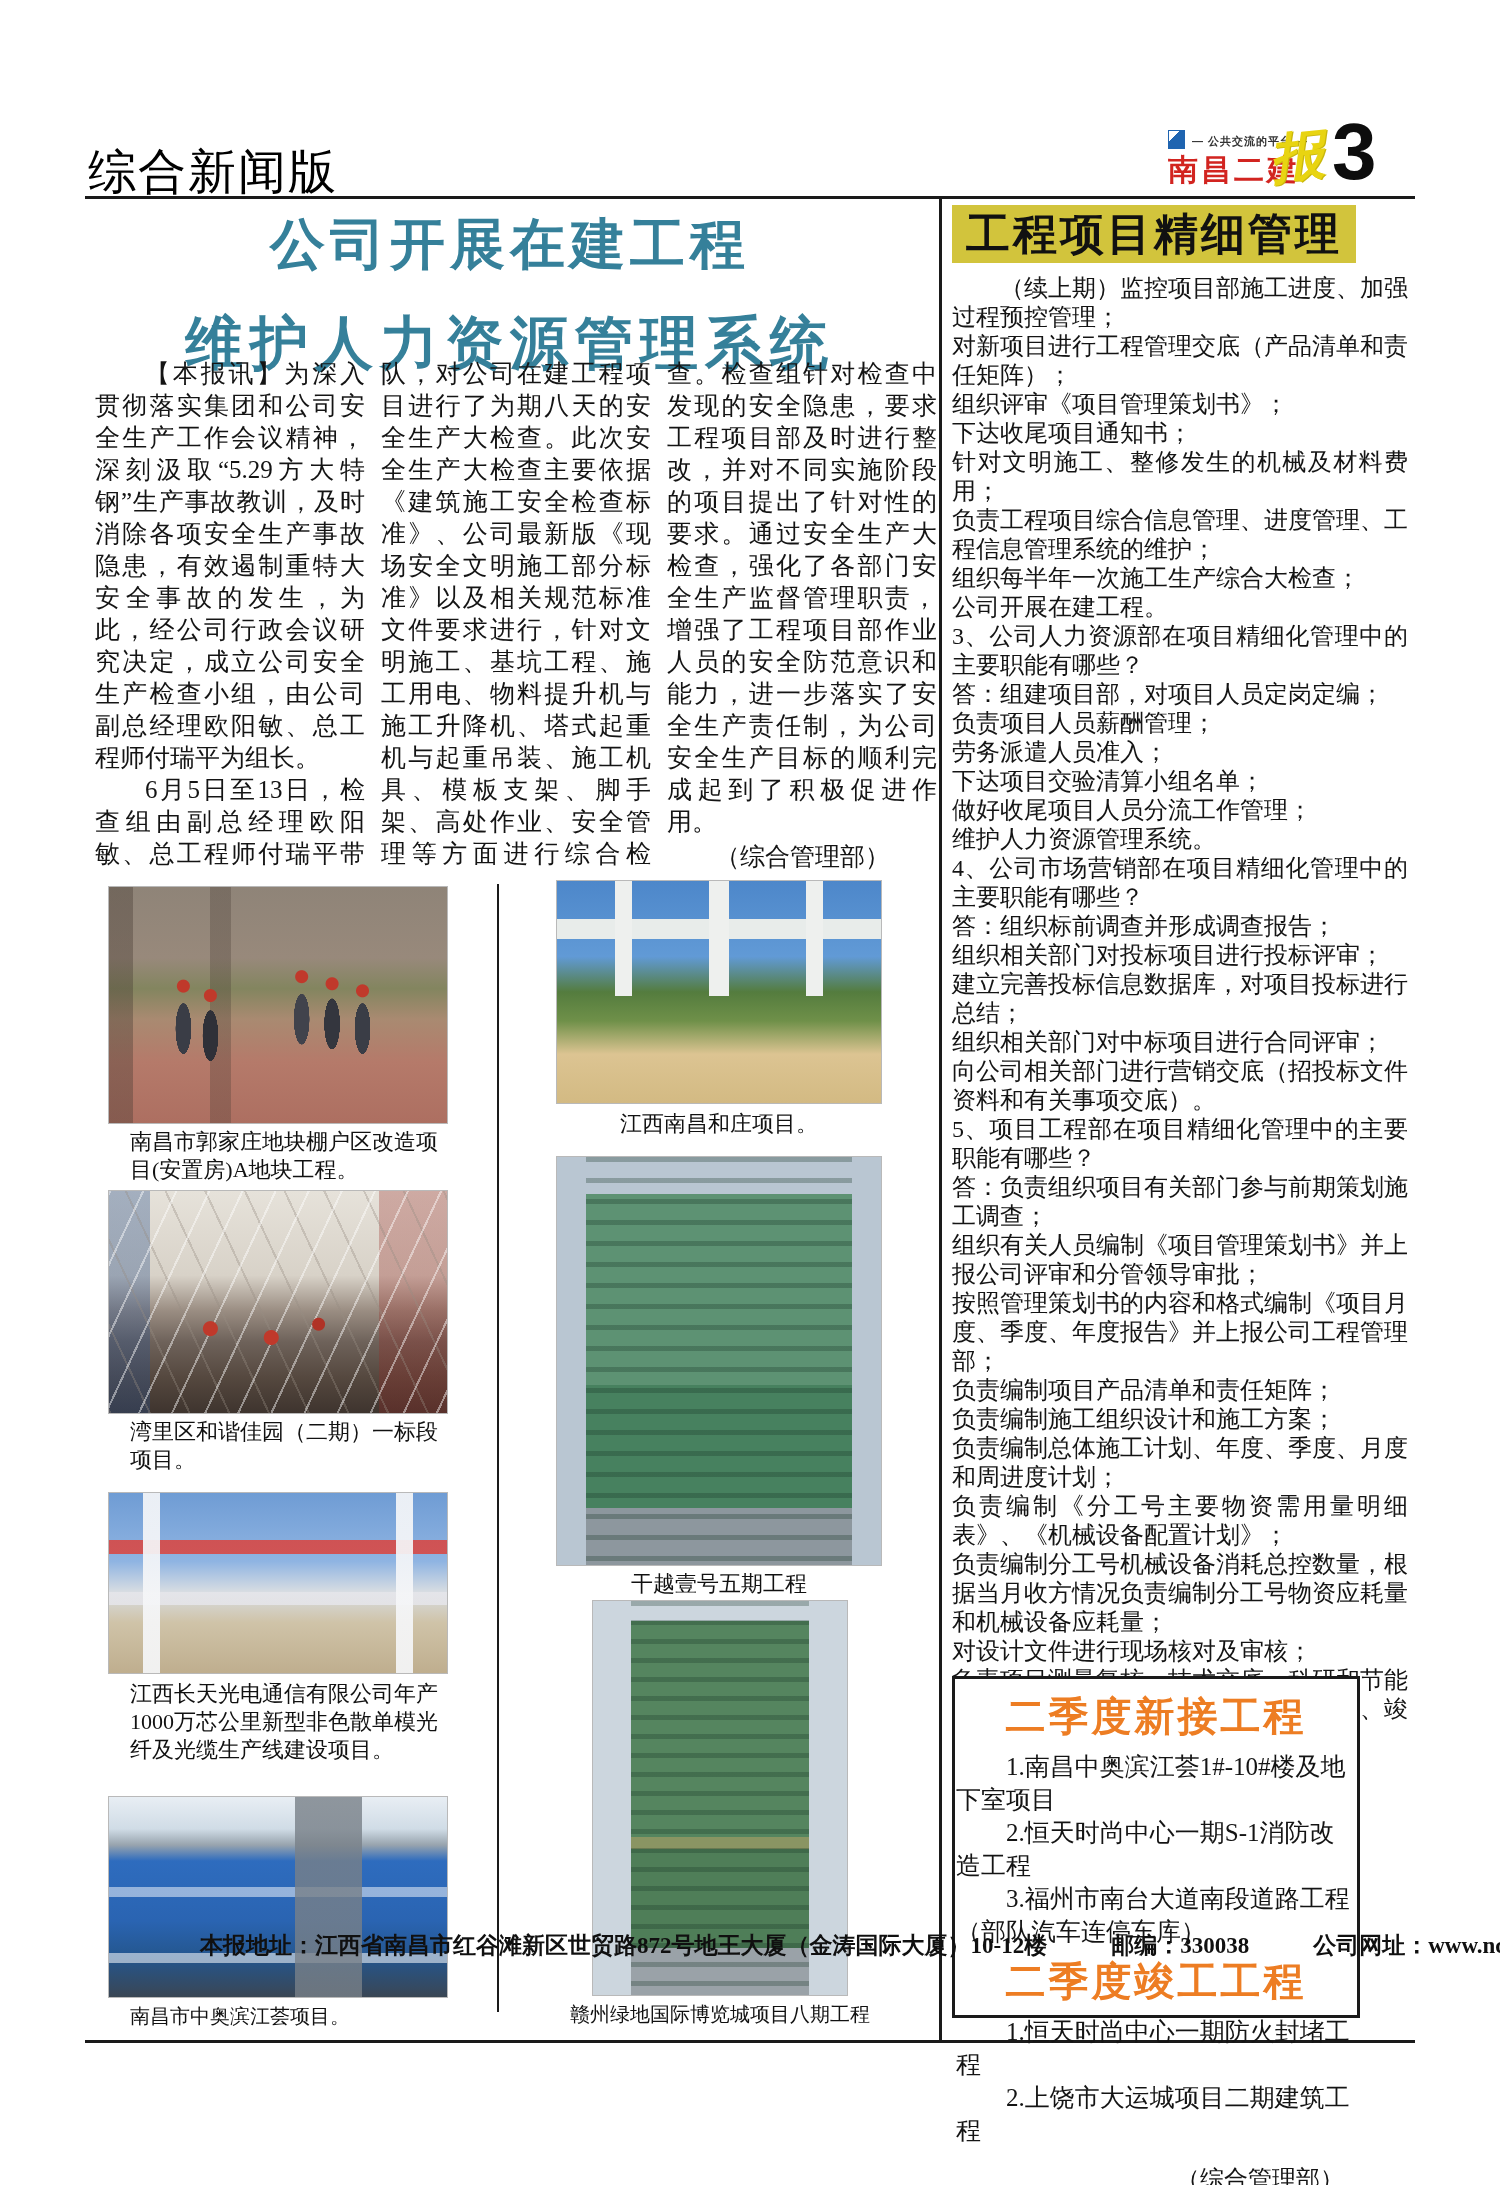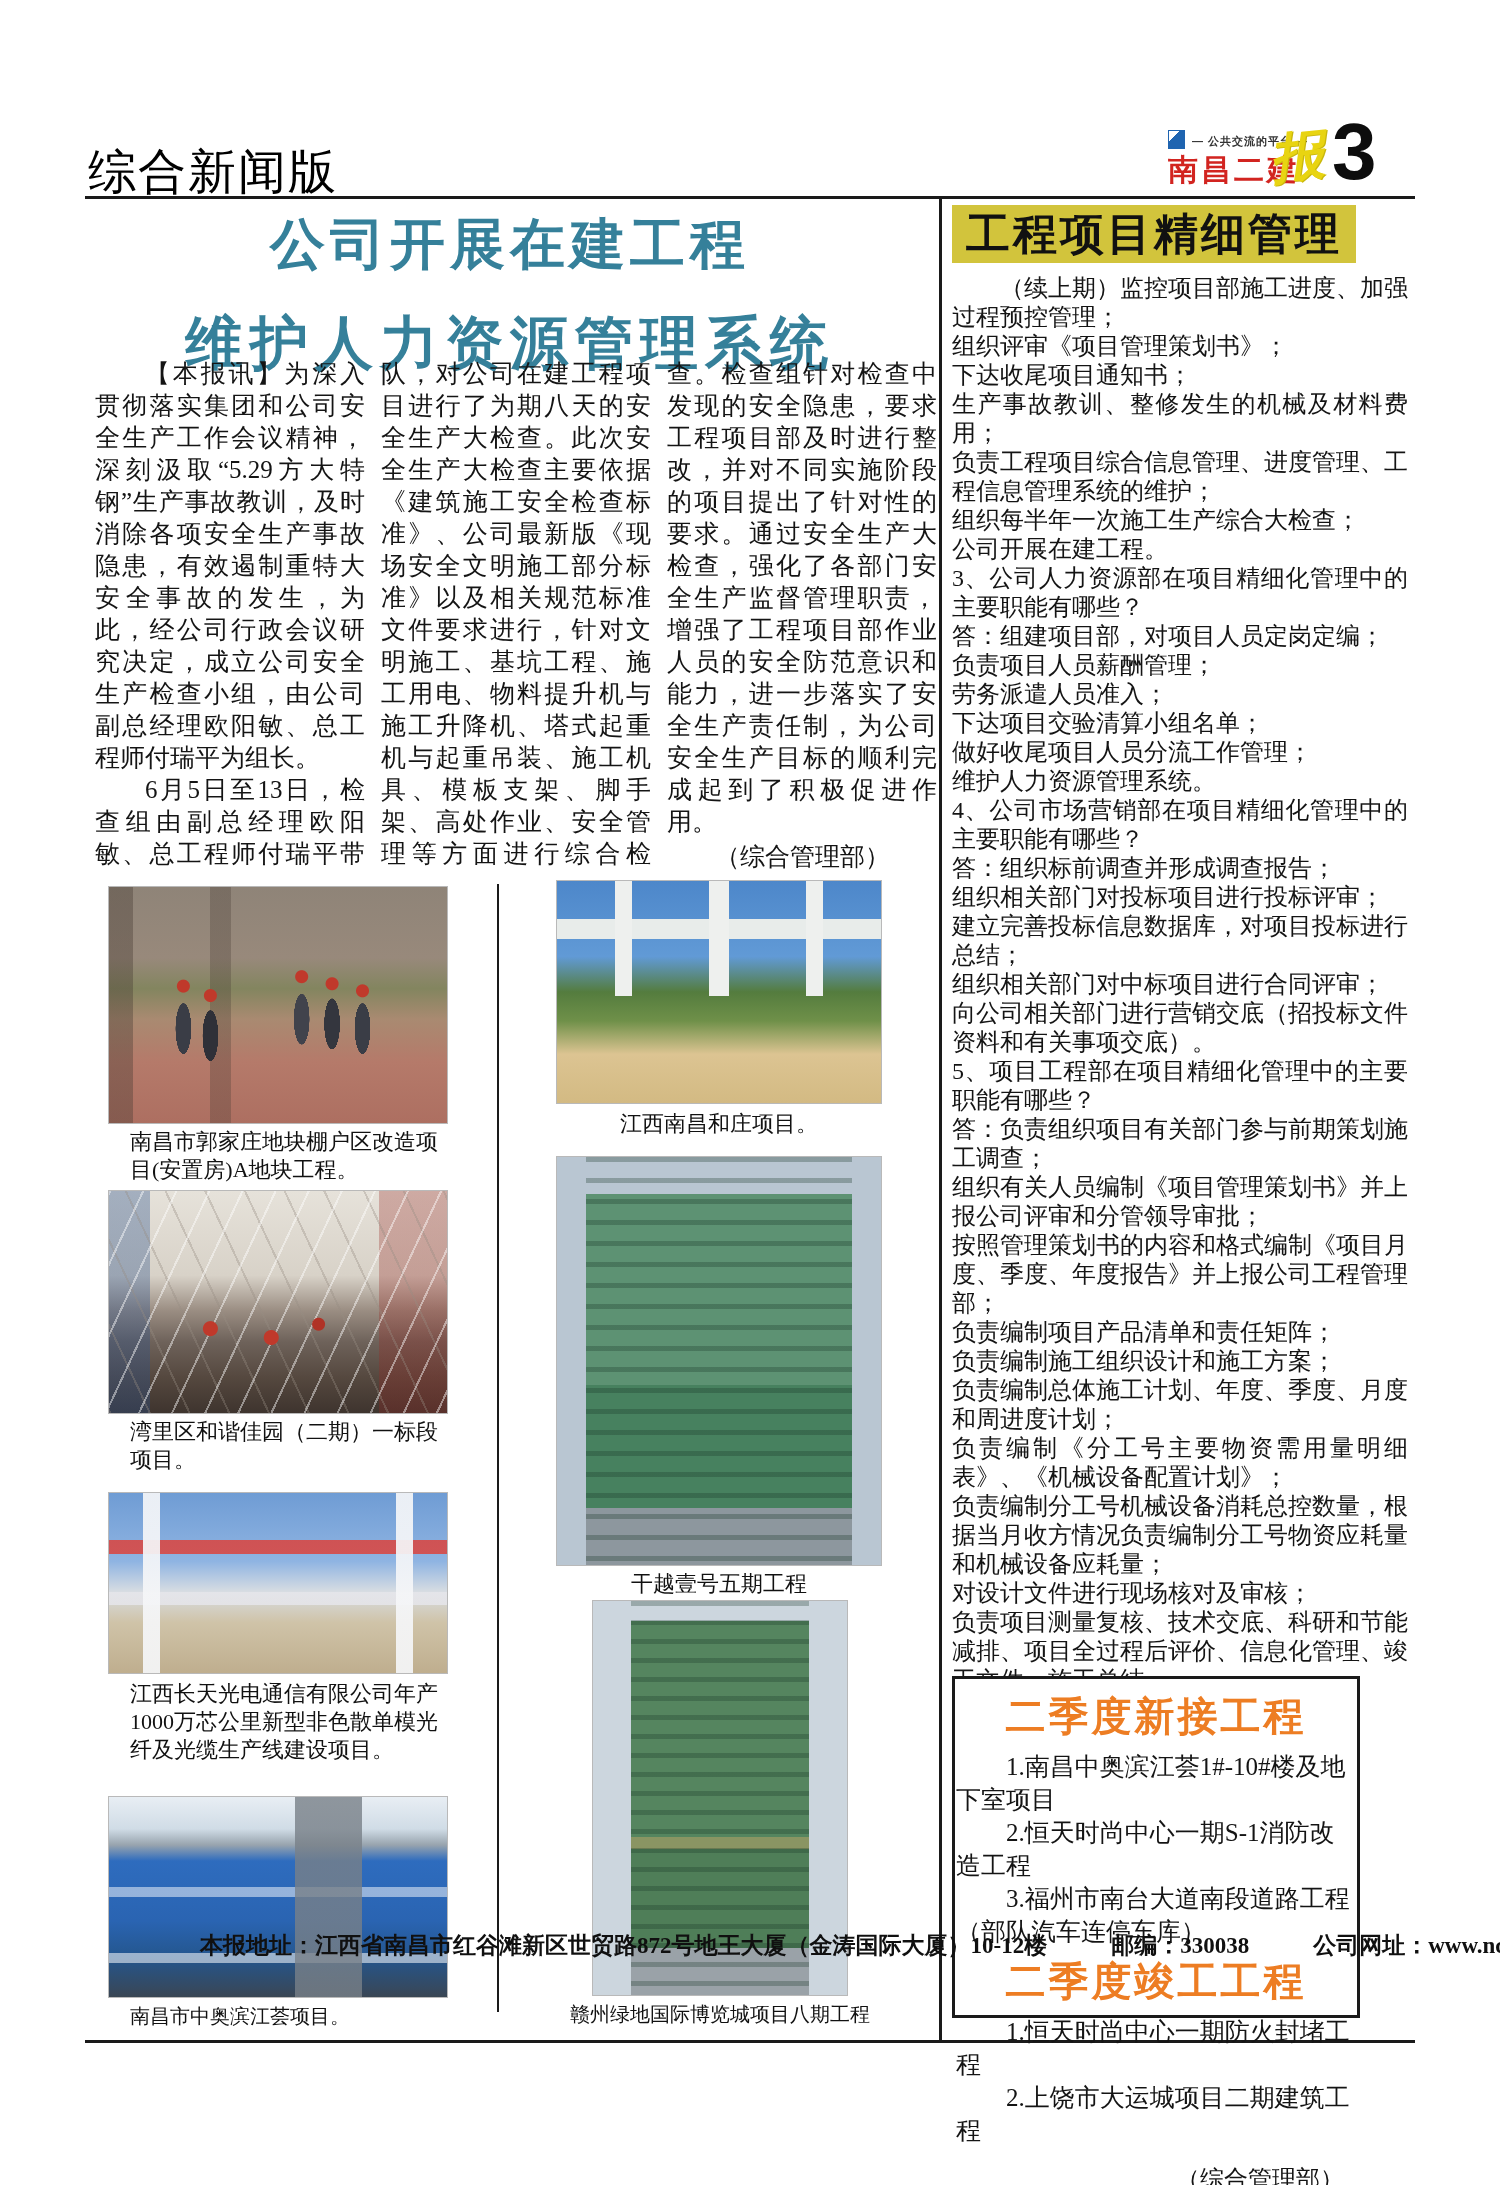--- a/index.html
+++ b/index.html
@@ -165,23 +165,24 @@
   <div class="cap cap-m1">江西南昌和庄项目。</div>
   <div class="photo photo-m2"></div>
   <div class="cap cap-m2">干越壹号五期工程</div>
   <div class="photo photo-m3"></div>
   <div class="cap cap-m3">赣州绿地国际博览城项目八期工程</div>
 
   <div class="qa-title">工程项目精细管理</div>
   <div class="qa-flow">
     <div class="qa-lines">
         <p>（续上期）监控项目部施工进度、加强过程预控管理；</p>
+        <p>对新项目进行工程管理交底（产品清单和责任矩阵）；</p>
         <p>组织评审《项目管理策划书》；</p>
         <p>下达收尾项目通知书；</p>
-        <p>生产事故教训、整修发生的机械及材料费用；</p>
+        <p>针对文明施工、整修发生的机械及材料费用；</p>
         <p>负责工程项目综合信息管理、进度管理、工程信息管理系统的维护；</p>
         <p>组织每半年一次施工生产综合大检查；</p>
         <p>公司开展在建工程。</p>
         <p>3、公司人力资源部在项目精细化管理中的主要职能有哪些？</p>
         <p>答：组建项目部，对项目人员定岗定编；</p>
         <p>负责项目人员薪酬管理；</p>
         <p>劳务派遣人员准入；</p>
         <p>下达项目交验清算小组名单；</p>
         <p>做好收尾项目人员分流工作管理；</p>
         <p>维护人力资源管理系统。</p>

